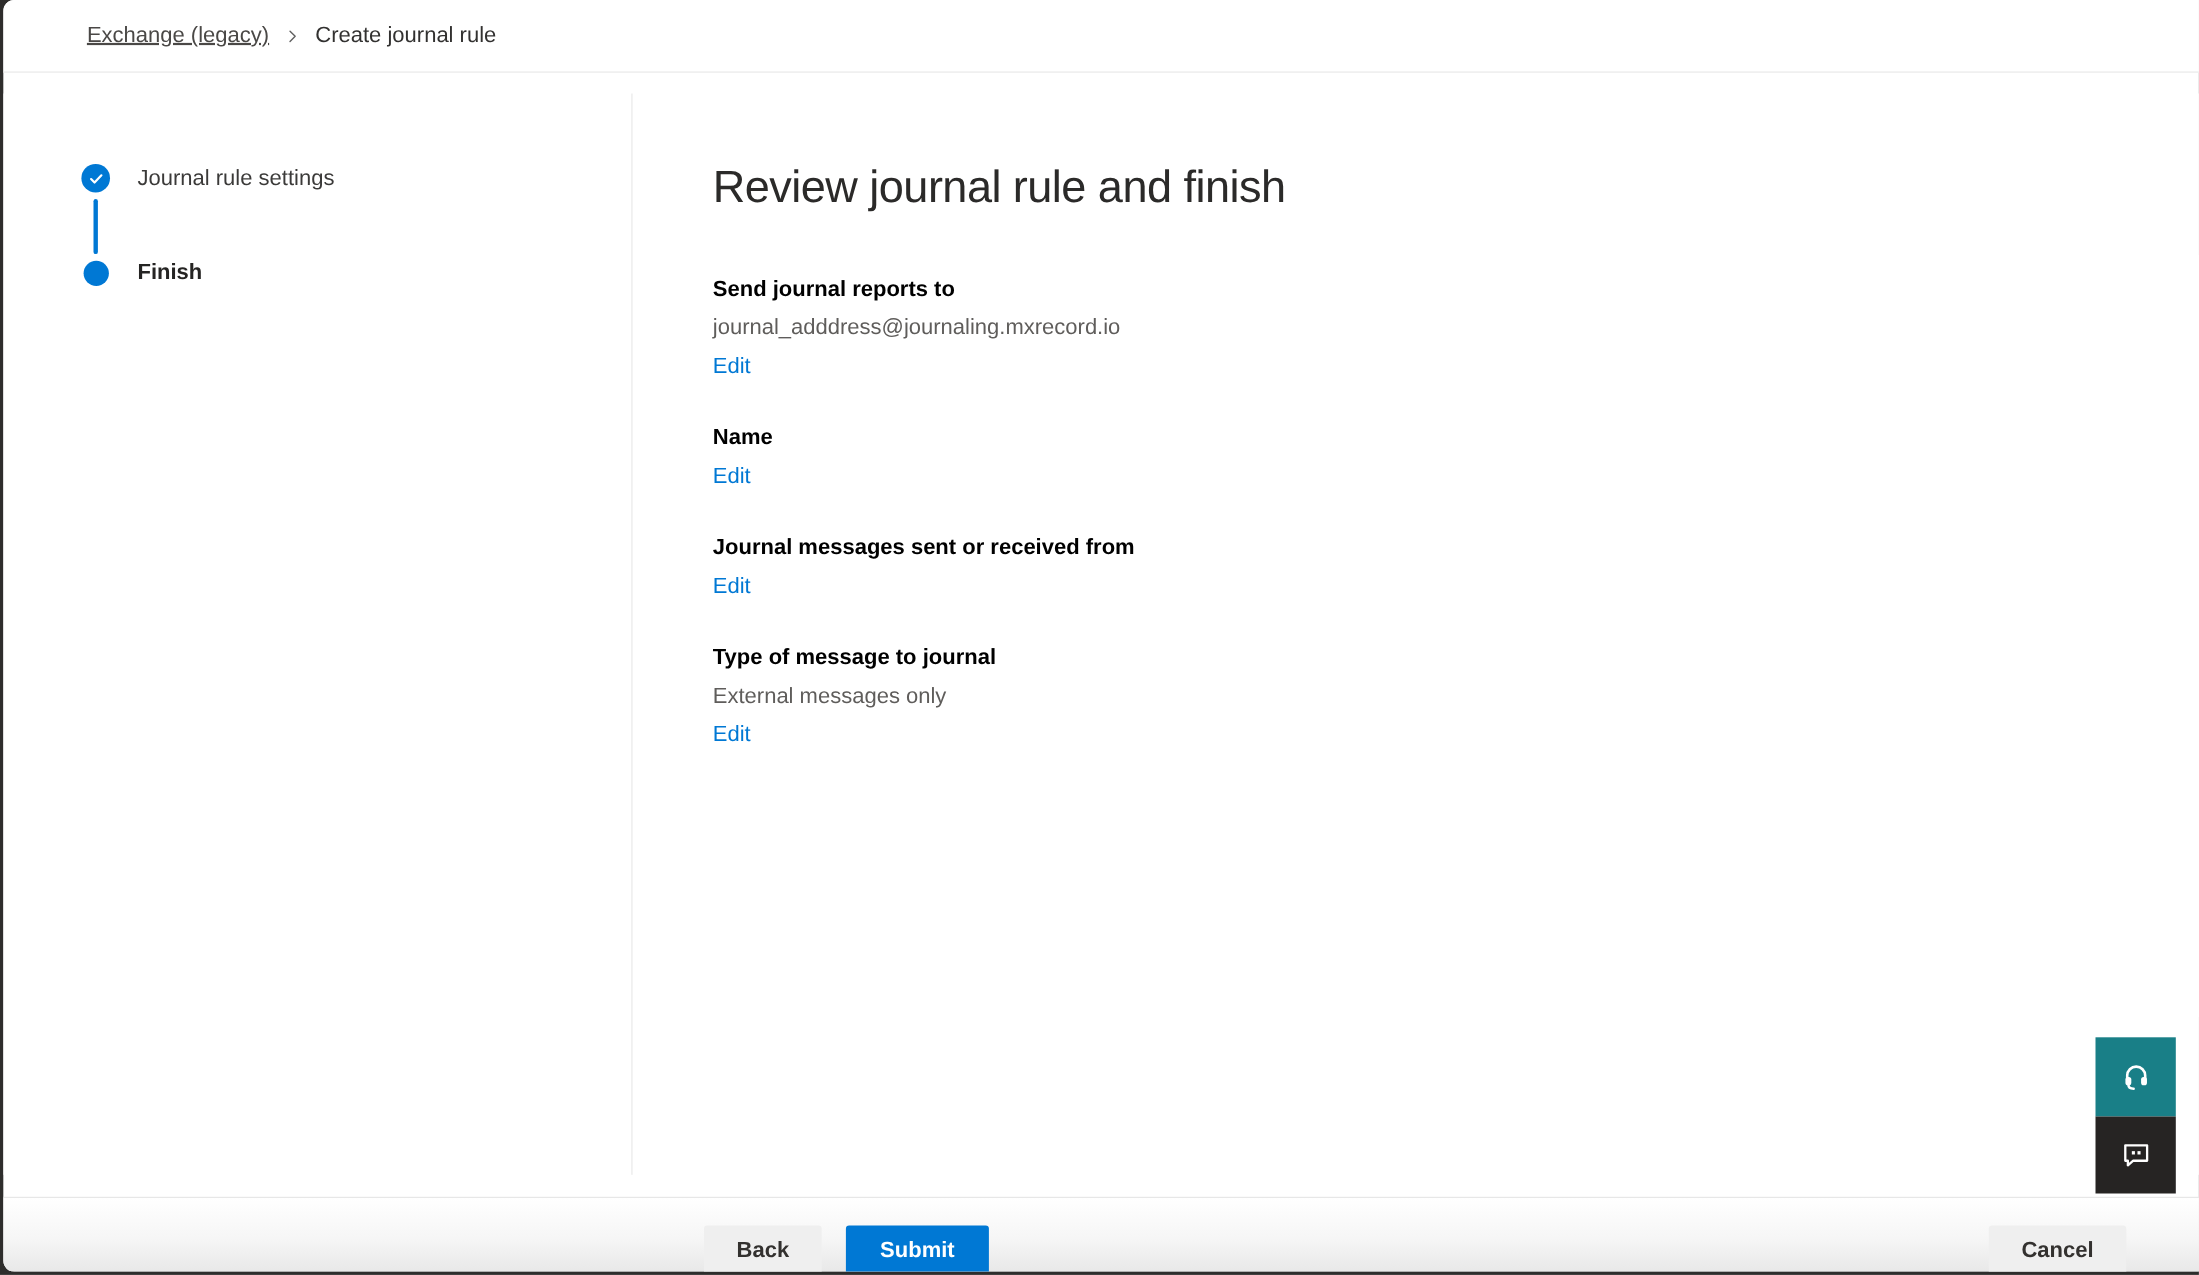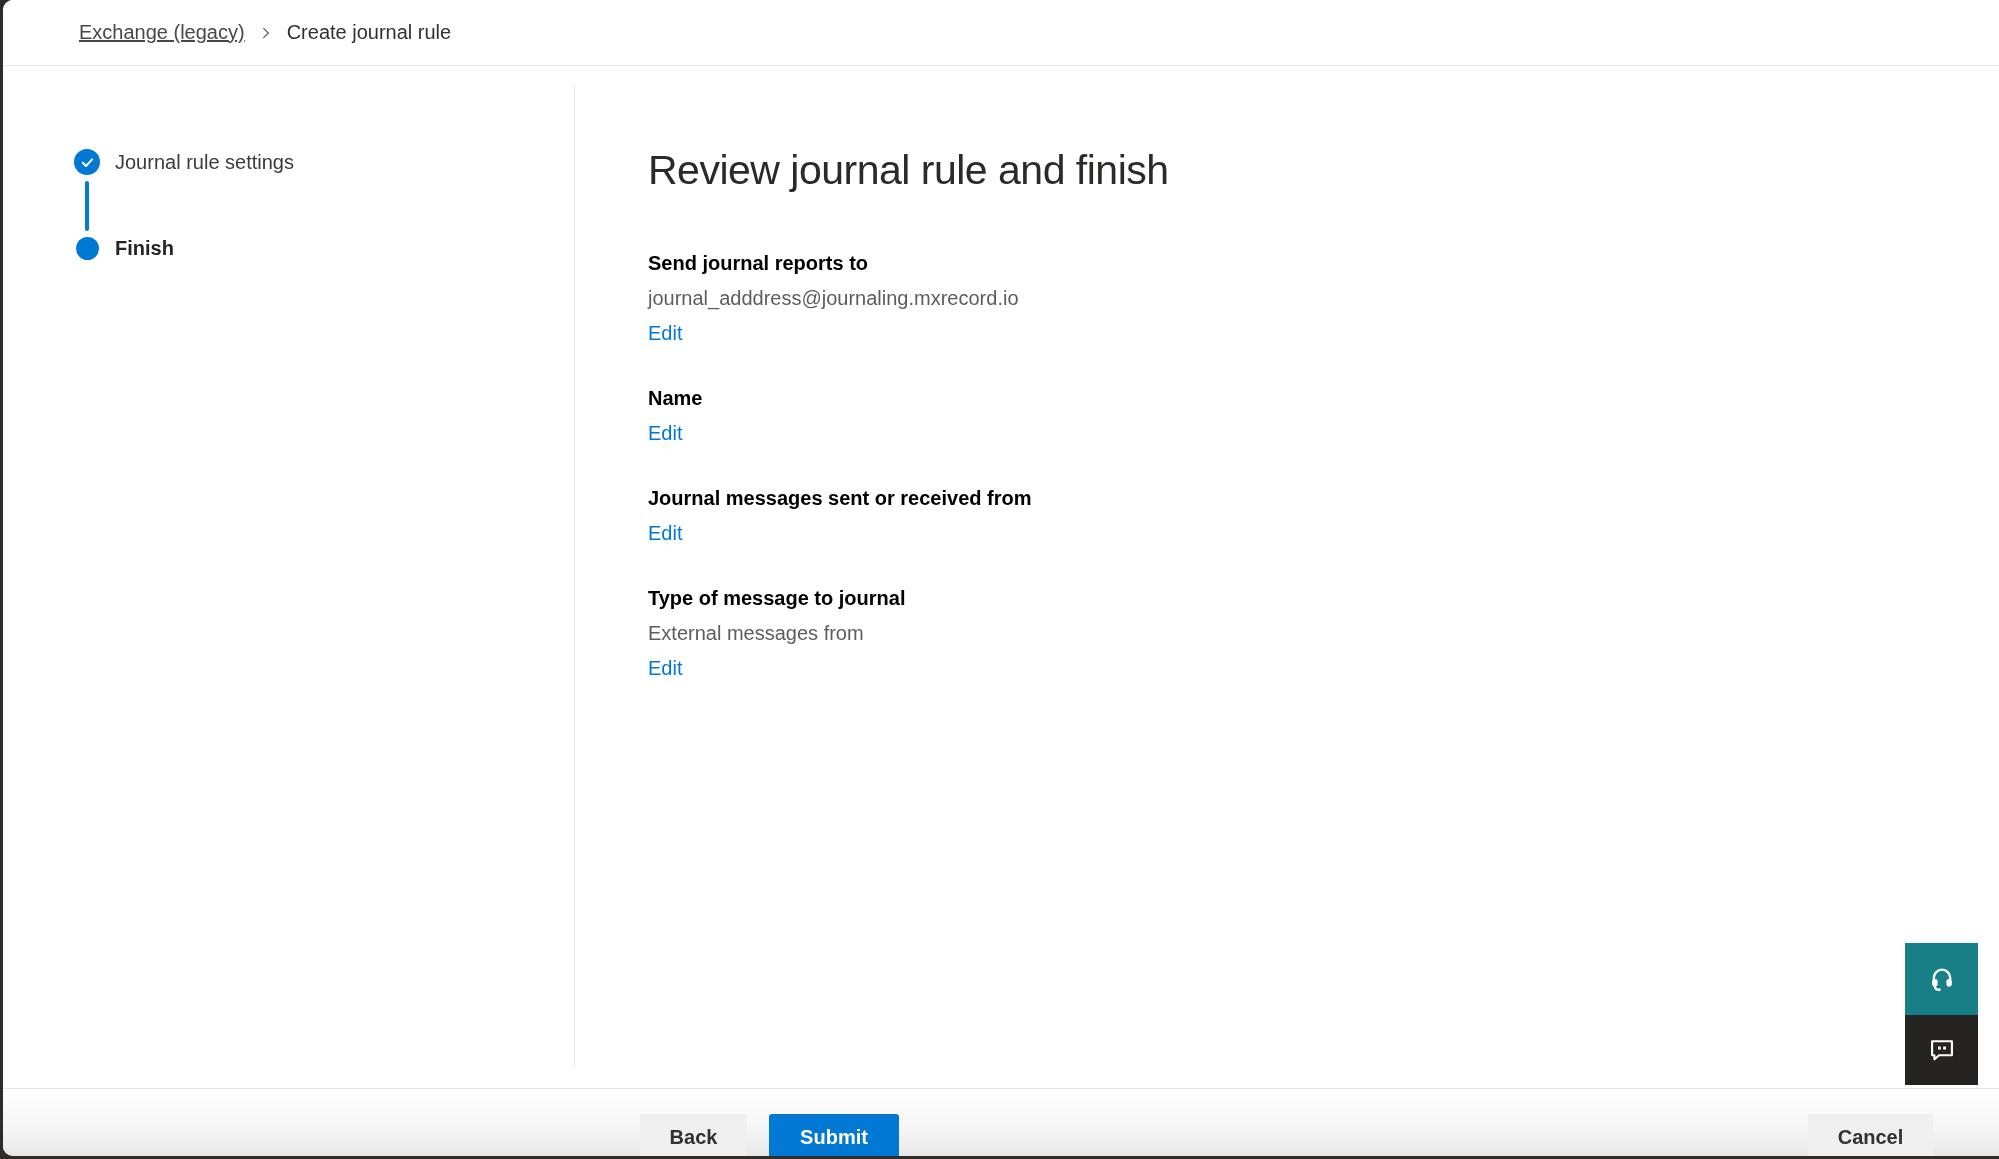--- a/index.html
+++ b/index.html
@@ -50,21 +50,21 @@
     background: #ffffff;
   }
 
   
   .wizard {
     width: 572px;
     border-right: 1px solid #e7e7e7;
     padding: 64px 0 0 71px;
     flex-shrink: 0;
   }
-  .step { display: flex; align-items: center; cursor: pointer; }
+  .step { display: flex; align-items: center; cursor: pointer; gap: 10px; }
   .step-circle-done {
     width: 26px; height: 26px;
     border-radius: 50%;
     background: var(--primary, #0078d4);
     display: inline-flex;
     align-items: center;
     justify-content: center;
     flex-shrink: 0;
   }
   .step-connector {
@@ -210,21 +210,21 @@
         <a class="edit-link">Edit</a>
       </section>
 
       <section class="review-section">
         <div class="sec-label">Journal messages sent or received from</div>
         <a class="edit-link">Edit</a>
       </section>
 
       <section class="review-section">
         <div class="sec-label">Type of message to journal</div>
-        <div class="sec-value">External messages from</div>
+        <div class="sec-value">External messages only</div>
         <a class="edit-link">Edit</a>
       </section>
     </main>
   </div>
 
   <footer class="footer">
     <button class="btn btn-secondary btn-back">Back</button>
     <button class="btn btn-primary btn-submit">Submit</button>
     <button class="btn btn-secondary btn-cancel">Cancel</button>
   </footer>

